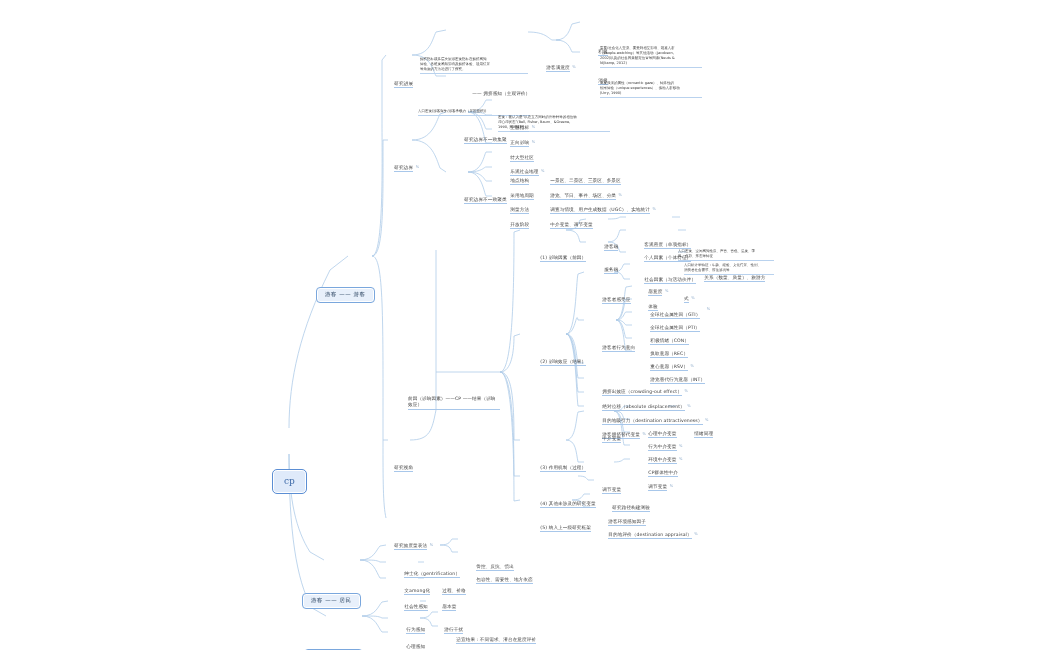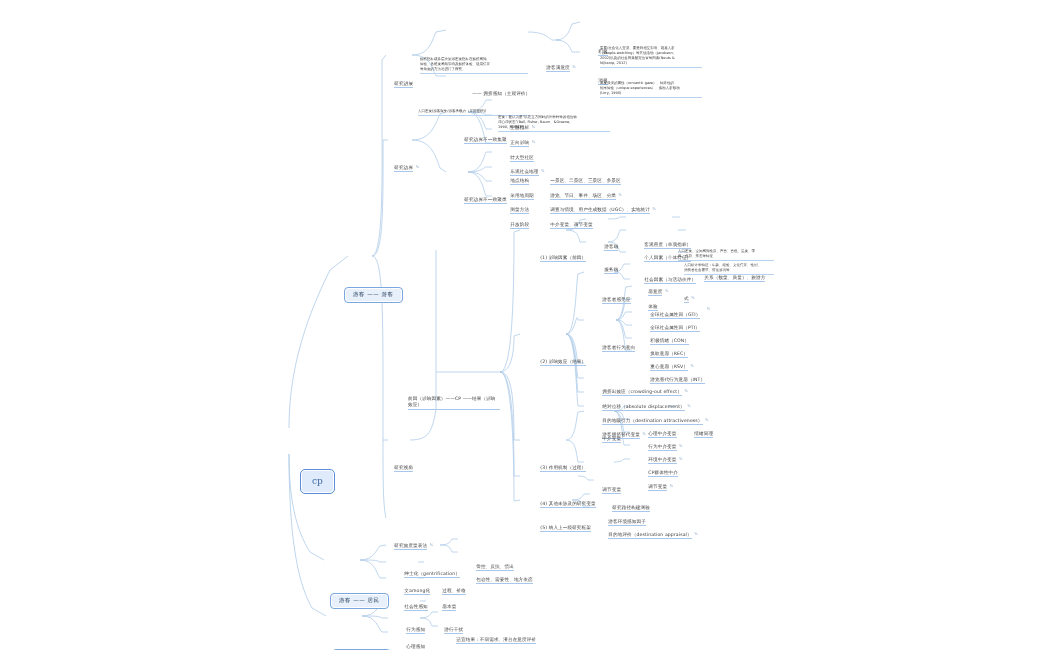--- a/index.html
+++ b/index.html
@@ -12,21 +12,21 @@
   
   .node{position:absolute;white-space:pre-wrap;line-height:1.28;}
 
   
   .lbl{font-size:4.6px;color:#3c3c3c;letter-spacing:.1px;}
   .lbl.u{border-bottom:0.8px solid #a8c7ea;padding-bottom:1px;}
 
   
   .box{border:1.1px solid #7aa7dd;background:#e8f0fb;border-radius:4px;
        padding:3px 7px;font-size:5.2px;color:#27405e;text-align:center;
-       box-shadow:0 0 0 1px #ffffff inset;margin-left:28px;}
+       box-shadow:0 0 0 1px #ffffff inset;}
   .box.root{border:1.6px solid #5b8ed4;background:#dfeafa;border-radius:5px;
             font-size:9px;color:#3d6aa8;padding:6px 11px;
             font-family:"DejaVu Serif","Liberation Serif",serif;}
   .box.lv1{font-size:5.4px;padding:3.5px 8px;letter-spacing:.6px;}
 
   
   .para{font-size:3.5px;line-height:1.42;color:#3a3a3a;
         border-bottom:0.8px solid #b9d2ee;padding-bottom:1.5px;}
 
   

